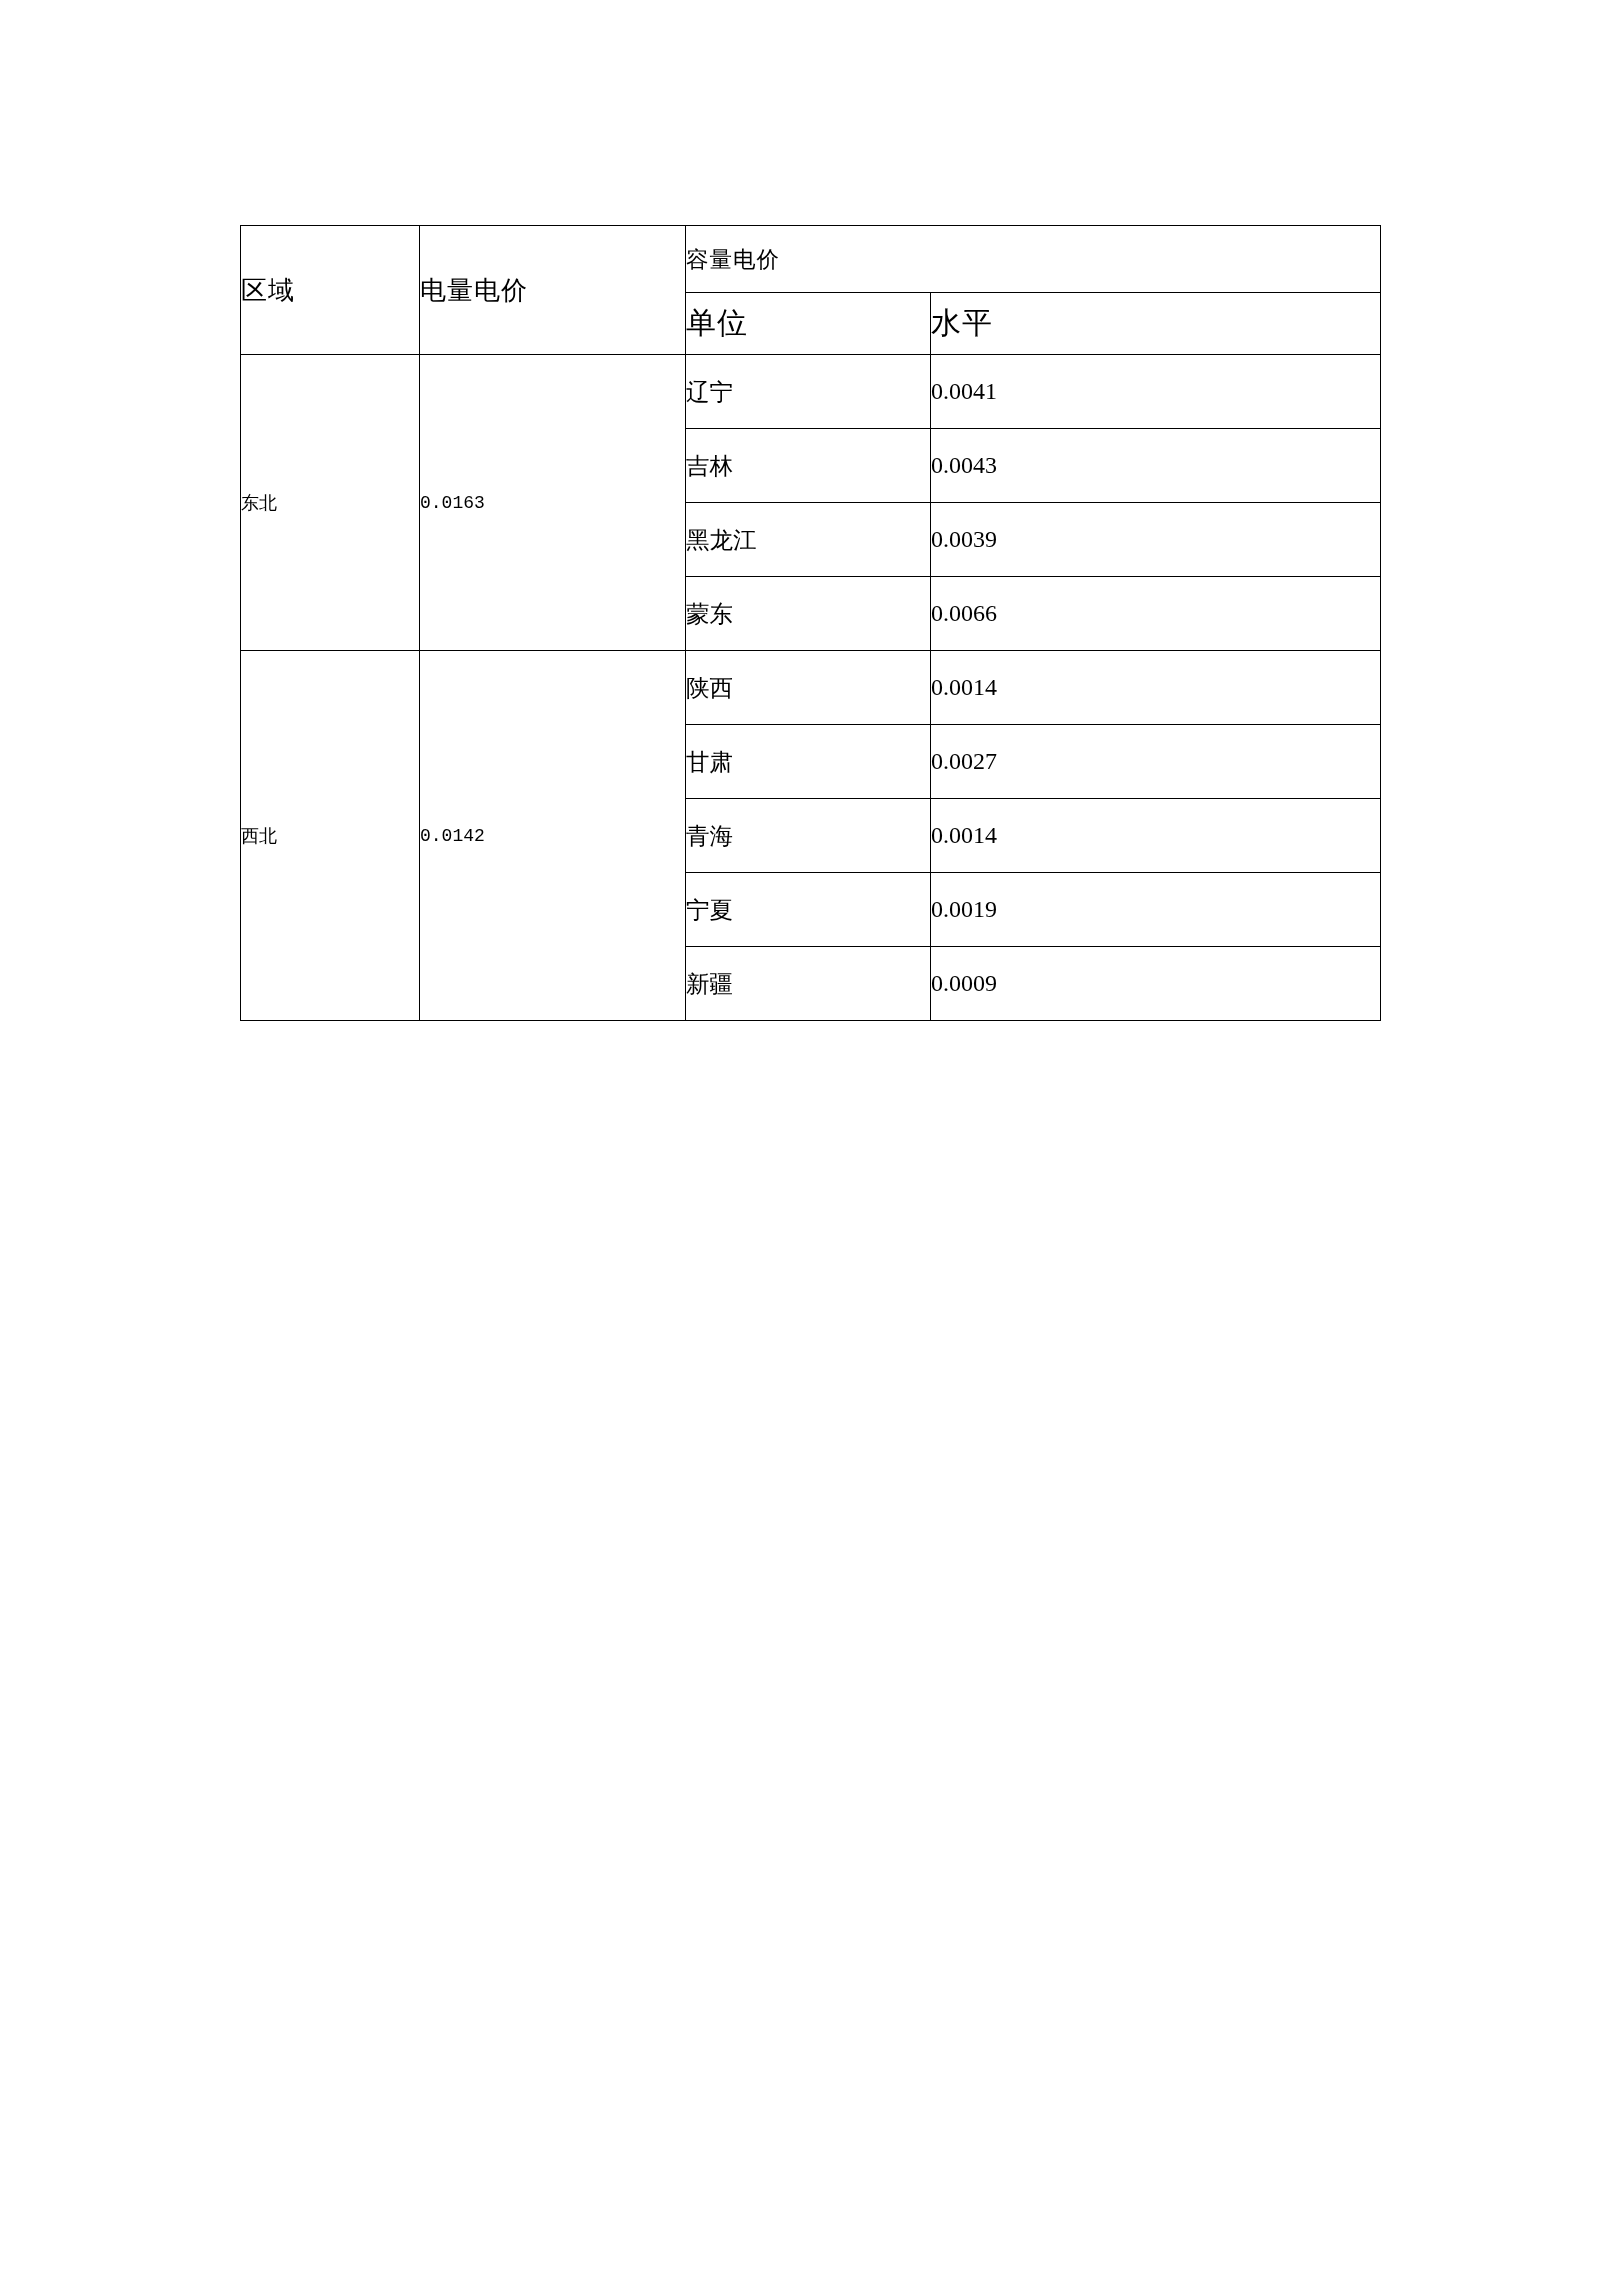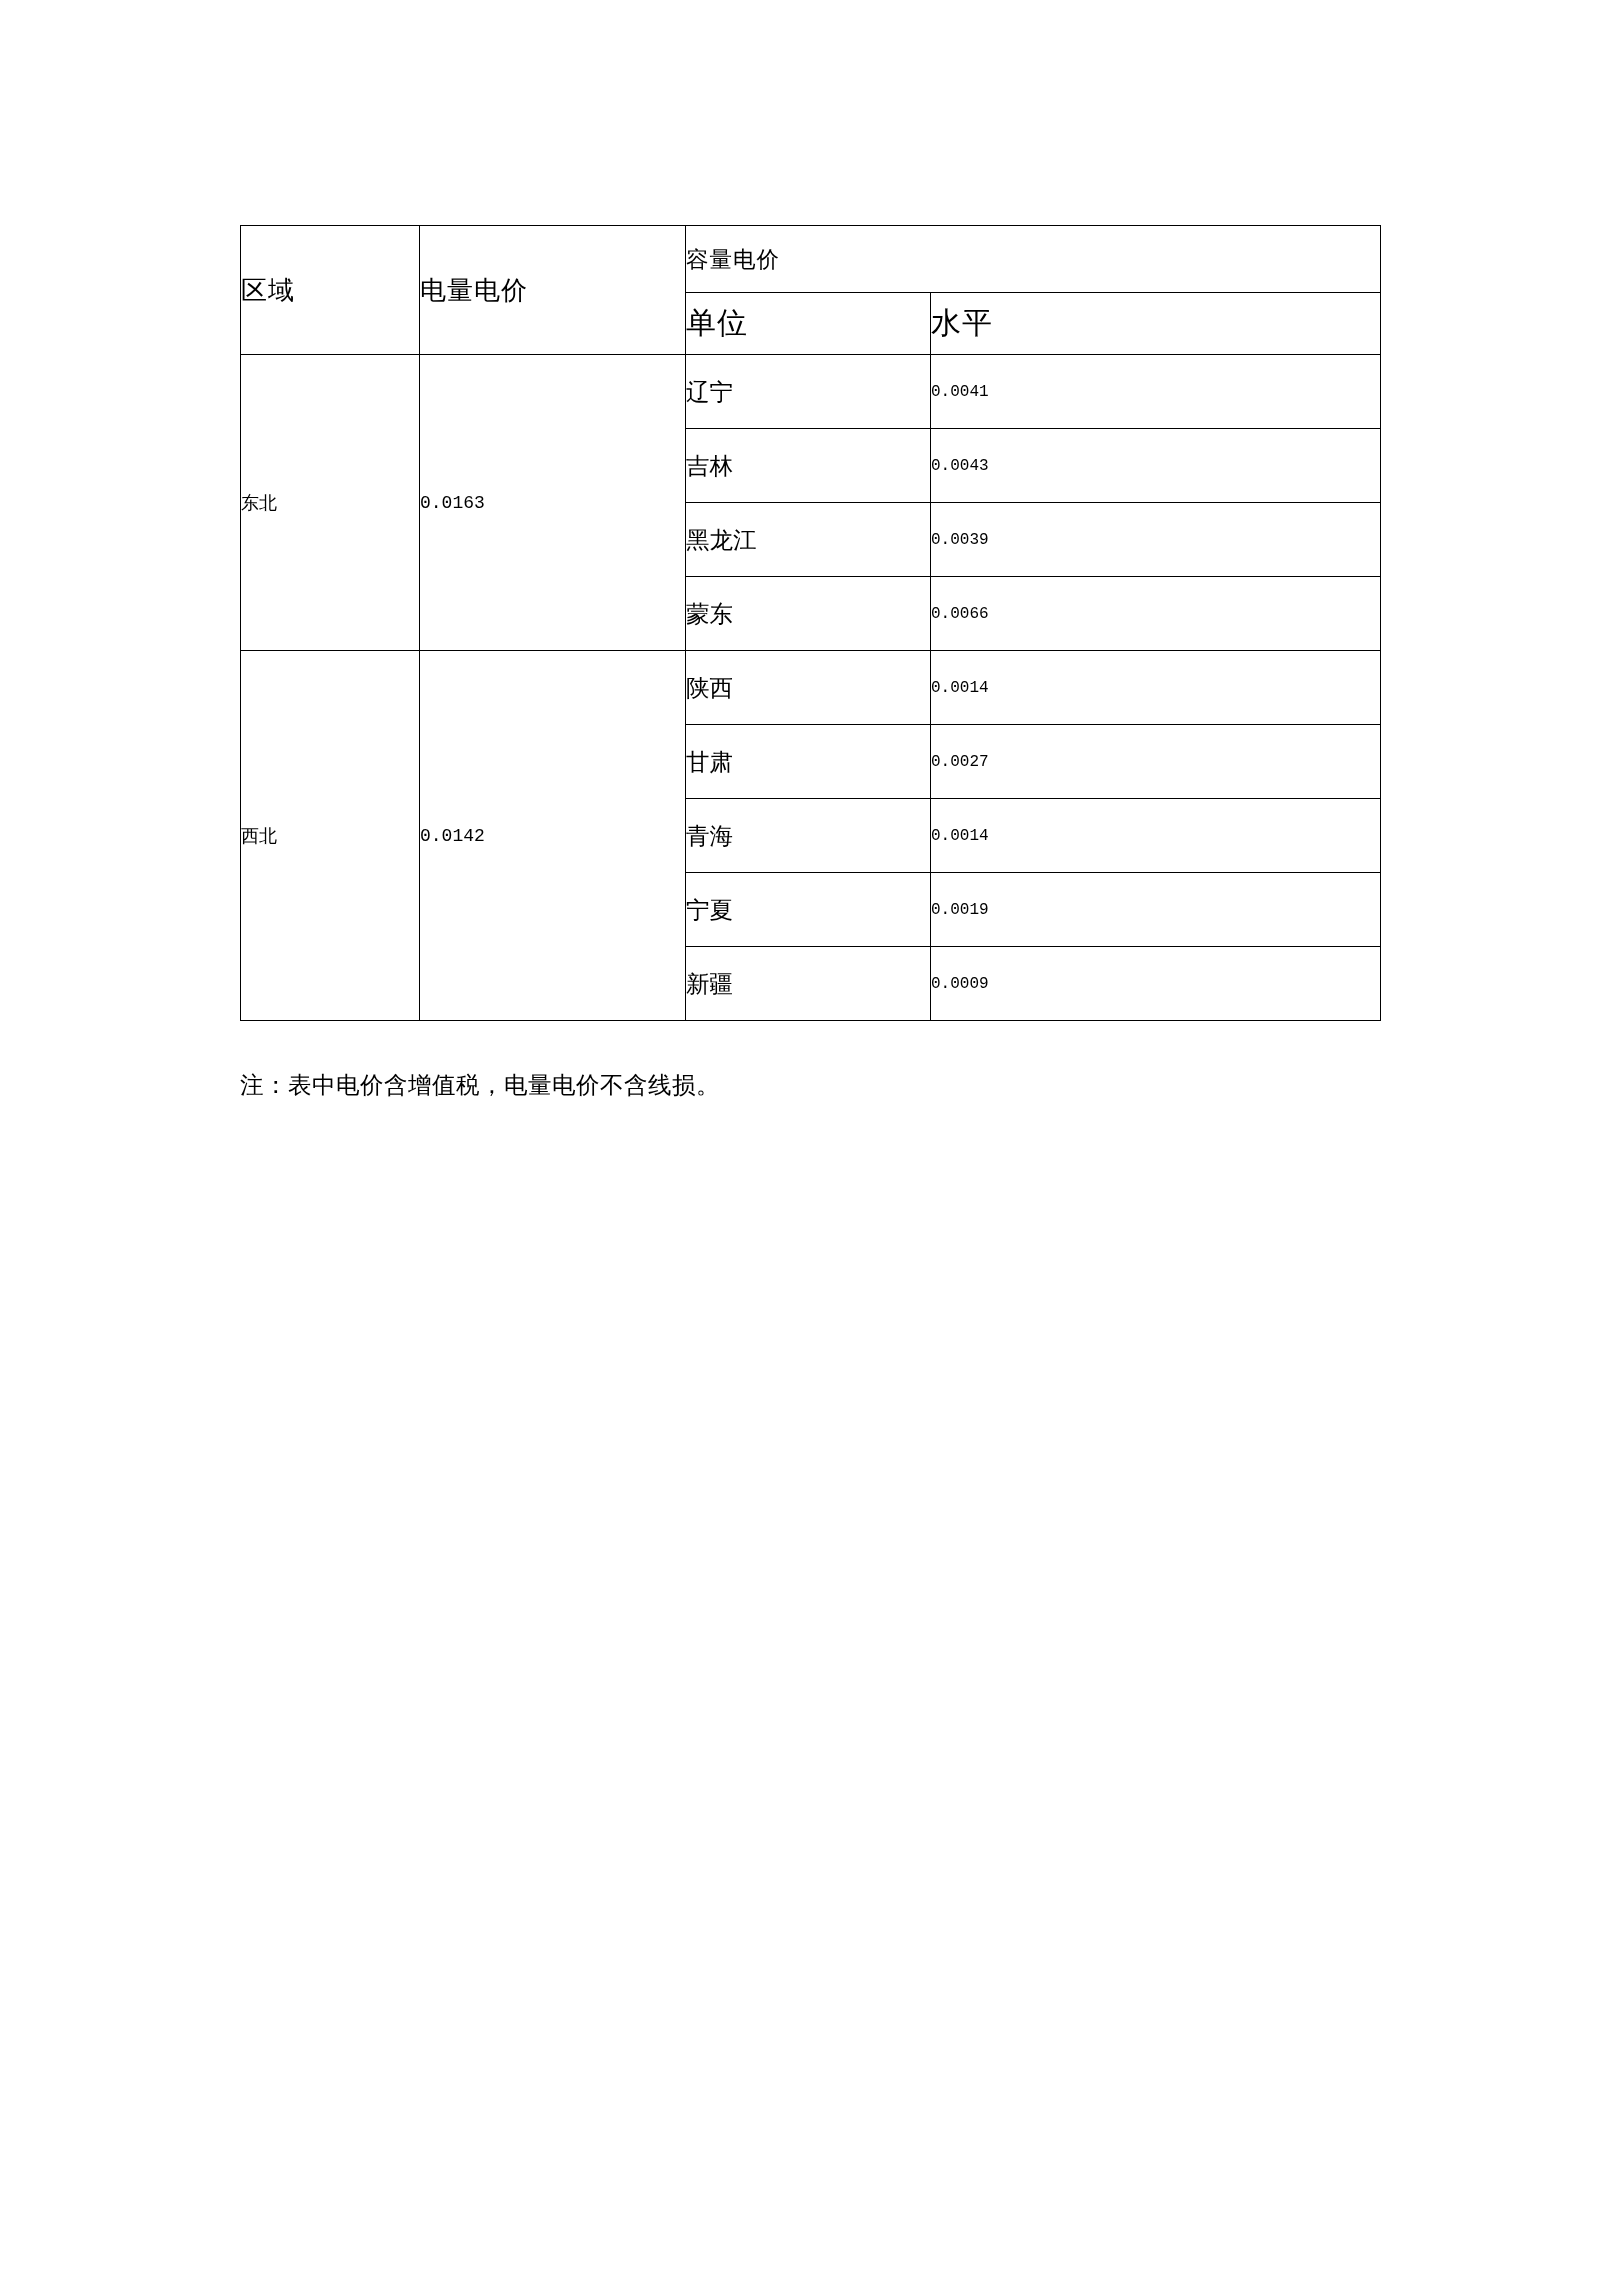--- a/index.html
+++ b/index.html
@@ -66,22 +66,22 @@
     font-size: 30px;
     letter-spacing: 1px;
     height: 61px;
   }
   .body-cell {
     font-size: 23.5px;
     height: 73px;
     font-family: Liberation Mono, monospace;
   }
   .num-cell {
-    font-size: 16px;
-    font-family: Liberation Mono, monospace;
+    font-size: 24px;
+    font-family: Liberation Serif, serif;
   }
   .region-cell, .energy-cell {
     font-size: 18px;
   }
   .note {
     position: absolute;
     left: 240px;
     top: 1069px;
     font-size: 23.5px;
     letter-spacing: 0.5px;
@@ -151,16 +151,15 @@
           <td class="body-cell num-cell">0.0019</td>
         </tr>
         <tr>
           <td class="body-cell">新疆</td>
           <td class="body-cell num-cell">0.0009</td>
         </tr>
       </tbody>
     </table>
   </div>
 
-  <div class="note">注：表中电价含增值税，电量电价不含线损。</div>
 
 </div>
 
 
 </body></html>

